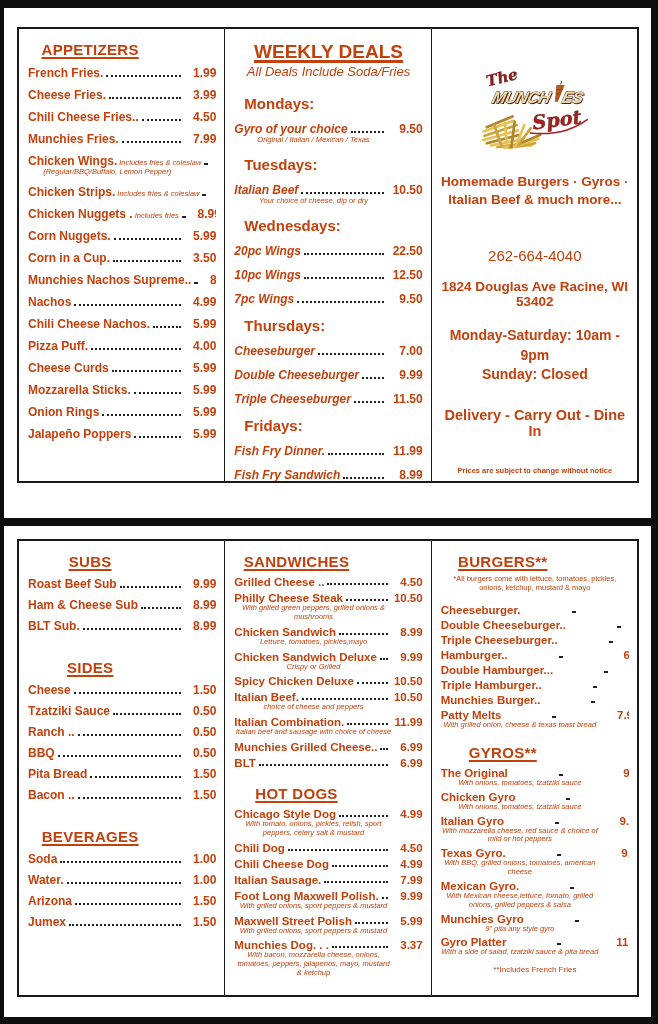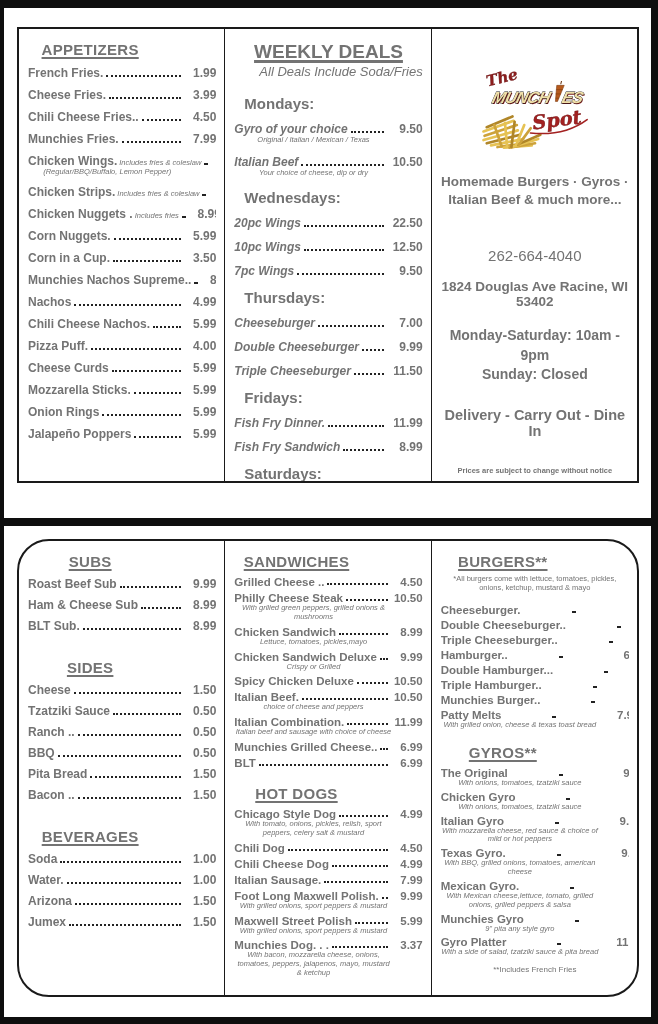--- a/index.html
+++ b/index.html
@@ -1,27 +1,27 @@
 <!DOCTYPE html>
 <html><head>
 <meta charset="utf-8">
 <style>
   html,body{margin:0;padding:0;background:#ffffff;}
   .page{
     width:658px;height:1024px;box-sizing:border-box;position:relative;
     background:#ffffff;border:solid #0e0e0e;border-width:8px 7px 7px 4px;
-    font-family:"Liberation Sans",sans-serif;color:#737373;overflow:hidden;
+    font-family:"Liberation Sans",sans-serif;color:#c2410c;overflow:hidden;
   }
   .panel{box-sizing:border-box;}
   .panel-top{height:497px;padding:19px 12px 0 13px;}
   .panel-bottom{height:494px;padding:13px 12px 0 13px;}
   .black-bar{height:8px;background:#0e0e0e;margin-top:13px;}
   .inner{border:2px solid #1a1a1a;display:flex;box-sizing:border-box;background:#fff;}
   .inner-top{height:456px;}
-  .inner-bottom{height:458px;border-radius:32px;}
+  .inner-bottom{height:458px;}
   .col{flex:1 1 0;box-sizing:border-box;padding:10px 8px 6px 9px;overflow:hidden;}
   .col + .col{border-left:1.5px solid #1a1a1a;}
 
   .heading{
     font-weight:bold;font-size:15px;letter-spacing:.3px;text-align:center;
     text-decoration:underline;text-decoration-thickness:2px;text-underline-offset:2px;
     margin:2px 34% 6px 0;white-space:nowrap;
   }
   .subnote{font-size:7.5px;line-height:1.2;text-align:center;margin:-2px 0 12px;}
 
@@ -33,21 +33,21 @@
   .mnote{font-size:7.5px;font-style:italic;line-height:1.18;text-align:center;margin:0 30px 0 0;}
 
   .d7 .mrow{margin-top:7px;}
   .d4 .mrow{margin-top:4px;}.d4 .mname,.d4 .mprice{font-size:11.5px;}
   .d3 .mrow{margin-top:3px;gap:48px;}.d3 .mname,.d3 .mprice{font-size:11.5px;}
   .gap{height:24px;}
 
   
   .wk-title{font-weight:bold;font-size:19px;text-align:center;text-decoration:underline;
     text-decoration-thickness:2.5px;margin:2px 0 1px;}
-  .wk-sub{font-style:italic;font-size:13px;text-align:right;margin-bottom:16px;}
+  .wk-sub{font-style:italic;font-size:13px;text-align:center;margin-bottom:16px;}
   .day{font-weight:bold;font-size:15px;margin:11px 0 5px 10px;}
   .deal .mrow{margin-top:10px;}
   .deal .mname{font-style:italic;}
   .deal .mprice{min-width:36px;}
 
   
   .info-col{display:flex;flex-direction:column;align-items:center;text-align:center;}
   .logo-svg{margin-top:26px;}
   .tagline{font-weight:bold;font-size:13.5px;line-height:1.35;margin-top:22px;}
   .phone{font-weight:normal;font-size:15px;margin-top:38px;}
@@ -164,20 +164,21 @@
         <div>
             <div class="day">Mondays:</div>
             <div>
               <div class="mrow">
                 <span class="mname">Gyro of your choice</span>
                 <span class="mdots"></span>
                 <span class="mprice">9.50</span>
               </div>
               <div class="mnote">Original / Italian / Mexican / Texas</div>
             </div>
+            <div class="day">Tuesdays:</div>
             <div>
               <div class="mrow">
                 <span class="mname">Italian Beef</span>
                 <span class="mdots"></span>
                 <span class="mprice">10.50</span>
               </div>
               <div class="mnote">Your choice of cheese, dip or dry</div>
             </div>
             <div class="day">Wednesdays:</div>
             <div>

